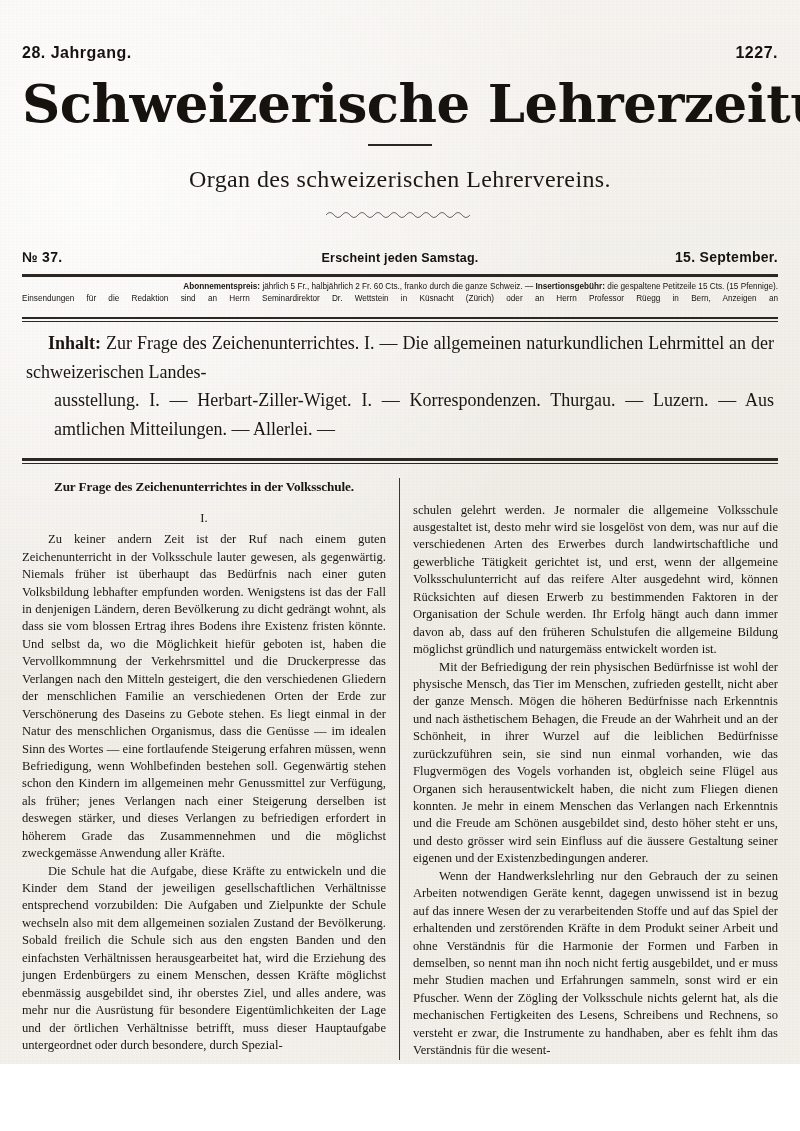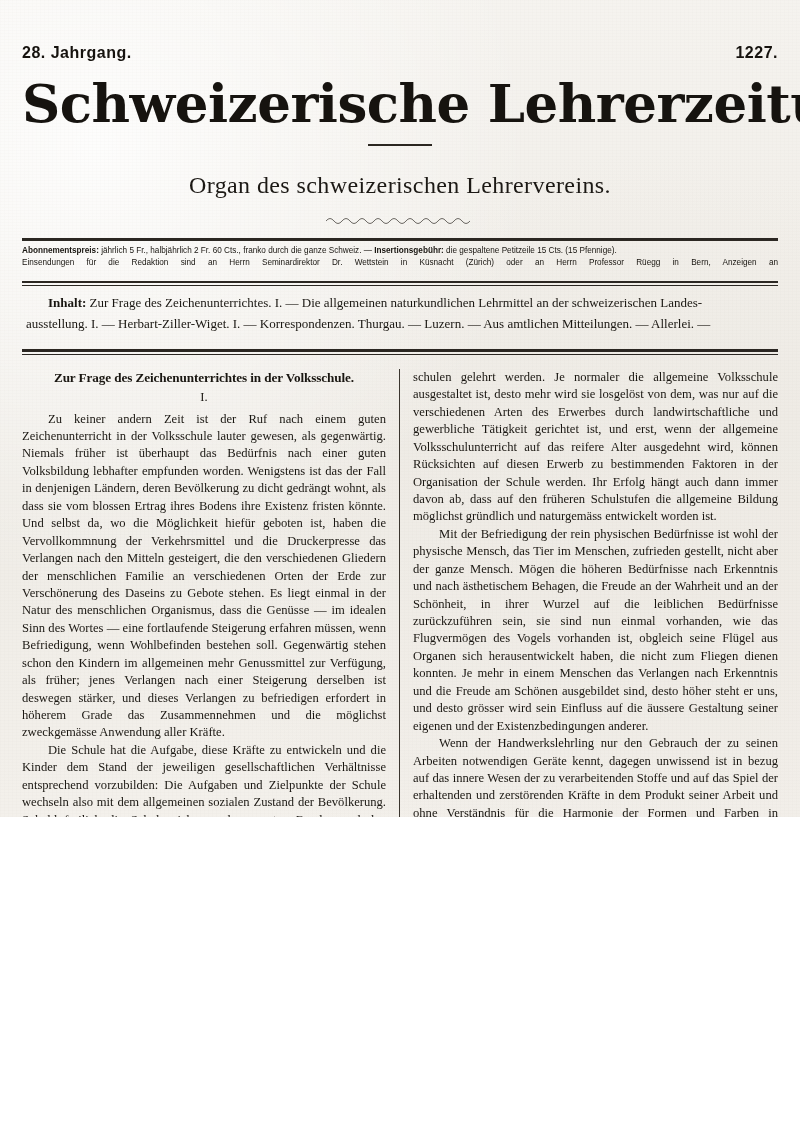--- a/index.html
+++ b/index.html
@@ -7,21 +7,21 @@
     padding: 0;
     background: #ffffff;
   }
   body {
     font-family: "Liberation Serif", "DejaVu Serif", serif;
     color: #1a1713;
   }
   .page {
     position: relative;
     width: 800px;
-    height: 817px;
+    height: 1064px;
     box-sizing: border-box;
     background: #f2f0ec;
     background-image:
       radial-gradient(circle at 12% 18%, rgba(255,255,255,0.85) 0%, rgba(255,255,255,0) 45%),
       radial-gradient(circle at 82% 72%, rgba(238,234,228,0.9) 0%, rgba(255,255,255,0) 50%),
       linear-gradient(175deg, #f6f4f0 0%, #efece6 55%, #f4f1ec 100%);
     overflow: hidden;
     padding: 0 22px;
   }
   .grain {
@@ -67,21 +67,21 @@
     width: 64px;
     height: 2px;
     background: #2a2620;
     margin: 14px auto 0 auto;
   }
   .masthead-sub {
     font-family: "Liberation Serif", "DejaVu Serif", serif;
     font-size: 24px;
     letter-spacing: 0.4px;
     color: #1b1814;
-    margin-top: 26px;
+    margin-top: 20px;
   }
   .squiggle {
     margin: 16px auto 0 auto;
     width: 150px;
     height: 10px;
     opacity: 0.75;
   }
 
   
   .issueline {
@@ -110,35 +110,35 @@
 
   
   .subs {
     font-family: "Liberation Sans", "DejaVu Sans", sans-serif;
     font-size: 8.2px;
     line-height: 1.45;
     color: #17140f;
     padding: 4px 0 4px 0;
     text-align: justify;
   }
-  .subs .l1 { text-align: left; }
+  .subs .l1 { text-align: right; }
   .subs .l2 { text-align: justify; text-align-last: justify; }
   .subs .l3 { text-align: center; }
   .subs b { font-weight: bold; }
 
   
   .inhalt {
-    font-size: 13px;
+    font-size: 18px;
     line-height: 1.58;
     padding: 7px 4px 7px 4px;
     text-align: justify;
     color: #181510;
   }
   .inhalt .lbl { font-weight: bold; padding-left: 22px; }
-  .inhalt .row2 { display: block; }
+  .inhalt .row2 { display: block; margin-left: 28px; }
 
   
   .content {
     display: flex;
     margin-top: 14px;
     gap: 0;
   }
   .col {
     width: 50%;
     box-sizing: border-box;
@@ -149,34 +149,34 @@
     color: #191611;
     hyphens: manual;
   }
   .col.left { padding-right: 13px; border-right: 1px solid #3a352e; }
   .col.right { padding-left: 13px; }
   .art-title {
     font-weight: bold;
     font-size: 13.2px;
     text-align: center;
     letter-spacing: -0.1px;
-    margin-bottom: 2px;
+    margin-bottom: 14px;
     text-align-last: center;
   }
   .art-sect {
     text-align: center;
     text-align-last: center;
     font-size: 12.6px;
     margin: 2px 0 4px 0;
   }
   .col p {
     margin: 0;
     text-indent: 26px;
   }
-  .col p.cont { text-indent: 0; }
+  .col p.cont { text-indent: 0; margin-top: 24px; }
 </style>
 </head>
 <body>
 
 <div class="page">
   <div class="grain"></div>
 
   <div class="topline">
     <div class="year">28. Jahrgang.</div>
     <div class="year">1227.</div>
@@ -184,20 +184,25 @@
 
   <div class="masthead">
     <div class="masthead-title">Schweizerische Lehrerzeitung.</div>
     <div class="rule-short"></div>
     <div class="masthead-sub">Organ des schweizerischen Lehrervereins.</div>
     <svg class="squiggle" viewBox="0 0 150 10" preserveAspectRatio="none">
       <path d="M1 6 Q5 1 9 6 T17 6 T25 6 T33 6 T41 6 T49 6 T57 6 T65 6 T73 6 T81 6 T89 6 T97 6 T105 6 T113 6 T121 6 T129 6 T137 6 T145 6" fill="none" stroke="#2a2620" stroke-width="0.9"></path>
     </svg>
   </div>
 
+  <div class="issueline">
+    <div class="no">№ 37.</div>
+    <div class="mid">Erscheint jeden Samstag.</div>
+    <div class="date">15. September.</div>
+  </div>
 
   <div class="hr-thick"></div>
 
   <div class="subs">
     <div class="l1"><b>Abonnementspreis:</b><span> jährlich 5 Fr., halbjährlich 2 Fr. 60 Cts., franko durch die ganze Schweiz. — </span><b>Insertionsgebühr:</b><span> die gespaltene Petitzeile 15 Cts. (15 Pfennige).</span></div>
     <div class="l2">Einsendungen für die Redaktion sind an Herrn Seminardirektor Dr. Wettstein in Küsnacht (Zürich) oder an Herrn Professor Rüegg in Bern, Anzeigen an</div>
   </div>
 
   <div class="hr-double">
     <div class="a"></div>

